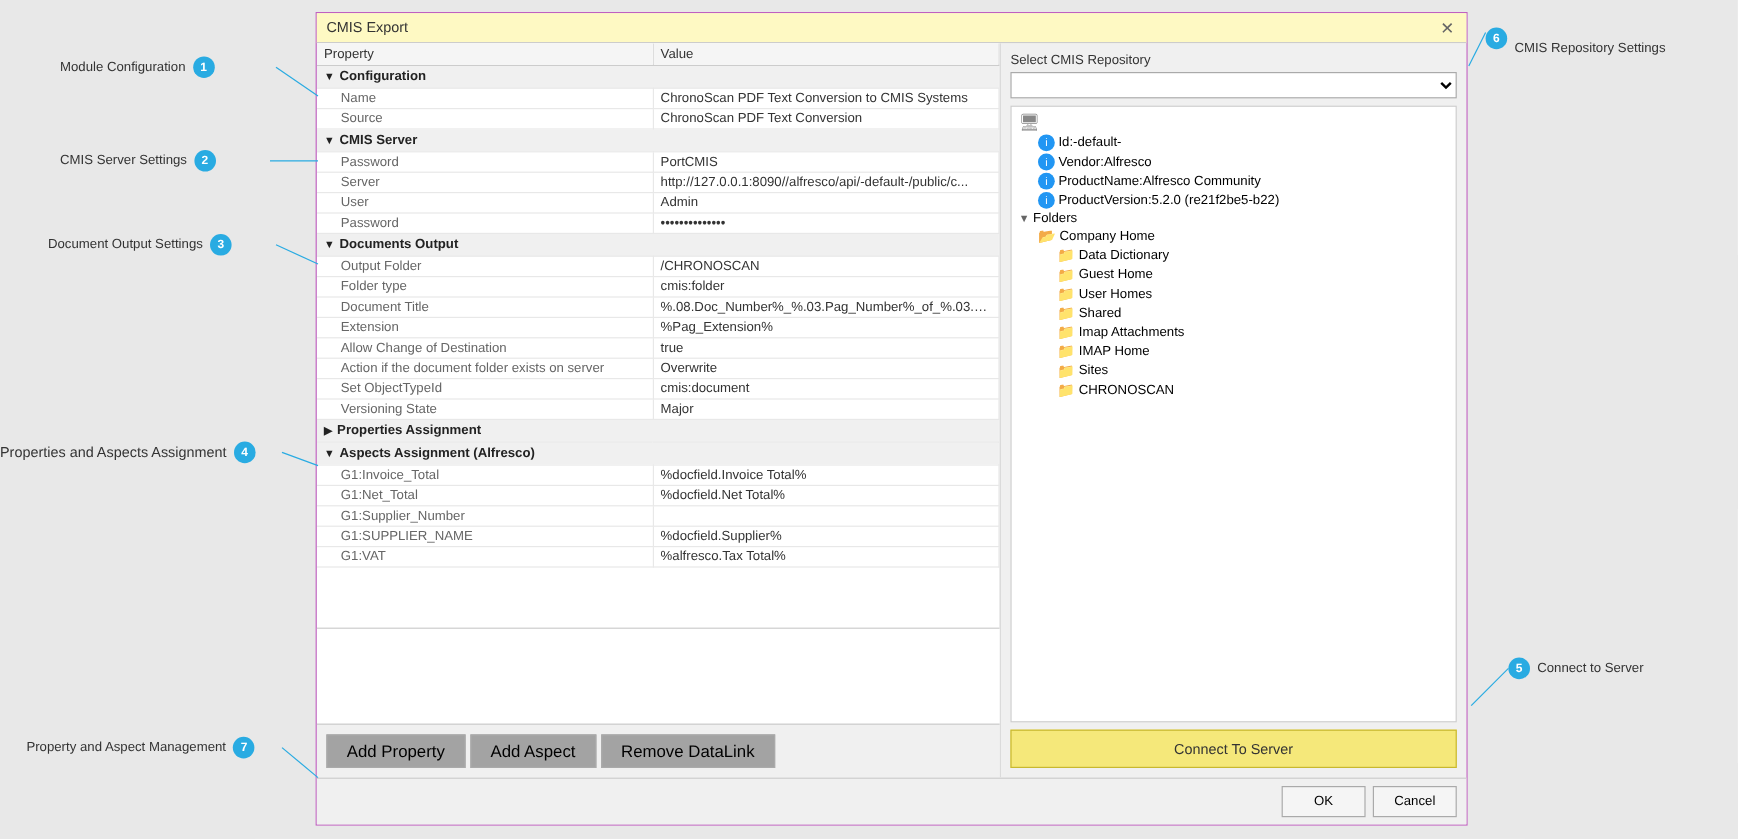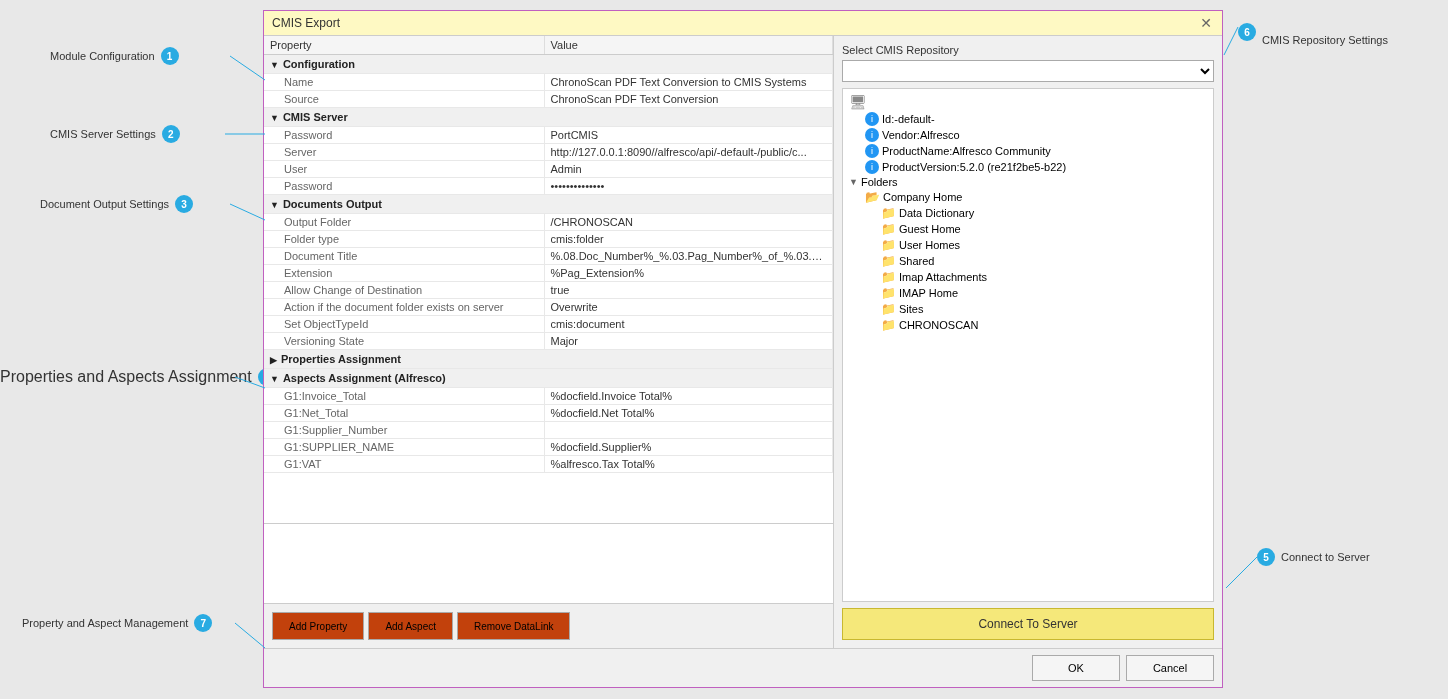--- a/index.html
+++ b/index.html
@@ -237,38 +237,38 @@
       gap: 0;
       border-top: 1px solid #ccc;
       background: #f0f0f0;
       padding: 8px;
       flex-shrink: 0;
     }
     .btn {
       height: 28px;
       padding: 0 16px;
       border: 1px solid #aaa;
-      background: #c2410c;
+      background: #a3a3a3;
       cursor: pointer;
-      font-size: 10px;
+      font-size: 14px;
       margin-right: 4px;
     }
 
     .dialog-footer {
       display: flex;
       justify-content: flex-end;
       padding: 6px 8px;
       background: #f0f0f0;
       border-top: 1px solid #ccc;
       gap: 6px;
       flex-shrink: 0;
     }
     .footer-btn {
       height: 26px;
-      width: 88px;
+      width: 70px;
       border: 1px solid #aaa;
       background: #f5f5f5;
       cursor: pointer;
       font-size: 11px;
     }
 
     
     .prop-table::-webkit-scrollbar, .tree-container::-webkit-scrollbar {
       width: 8px;
     }
@@ -288,21 +288,21 @@
   <span style="font-size:11px;color:#333;">CMIS Server Settings</span>
   <span class="bubble">2</span>
 </div>
 
 <div class="annotation" style="position:absolute; top:195px; left:40px;">
   <span style="font-size:11px;color:#333;">Document Output Settings</span>
   <span class="bubble">3</span>
 </div>
 
 <div class="annotation" style="position:absolute; top:368px; left:0px;">
-  <span style="font-size:16px;color:#333;">Properties and Aspects Assignment</span>
+  <span style="font-size:12px;color:#333;">Properties and Aspects Assignment</span>
   <span class="bubble">4</span>
 </div>
 
 <div class="annotation" style="position:absolute; top:614px; left:22px;">
   <span style="font-size:11px;color:#333;">Property and Aspect Management</span>
   <span class="bubble">7</span>
 </div>
 
 <div class="annotation" style="position:absolute; top:18px; left:1238px;">
   <span class="bubble">6</span>

